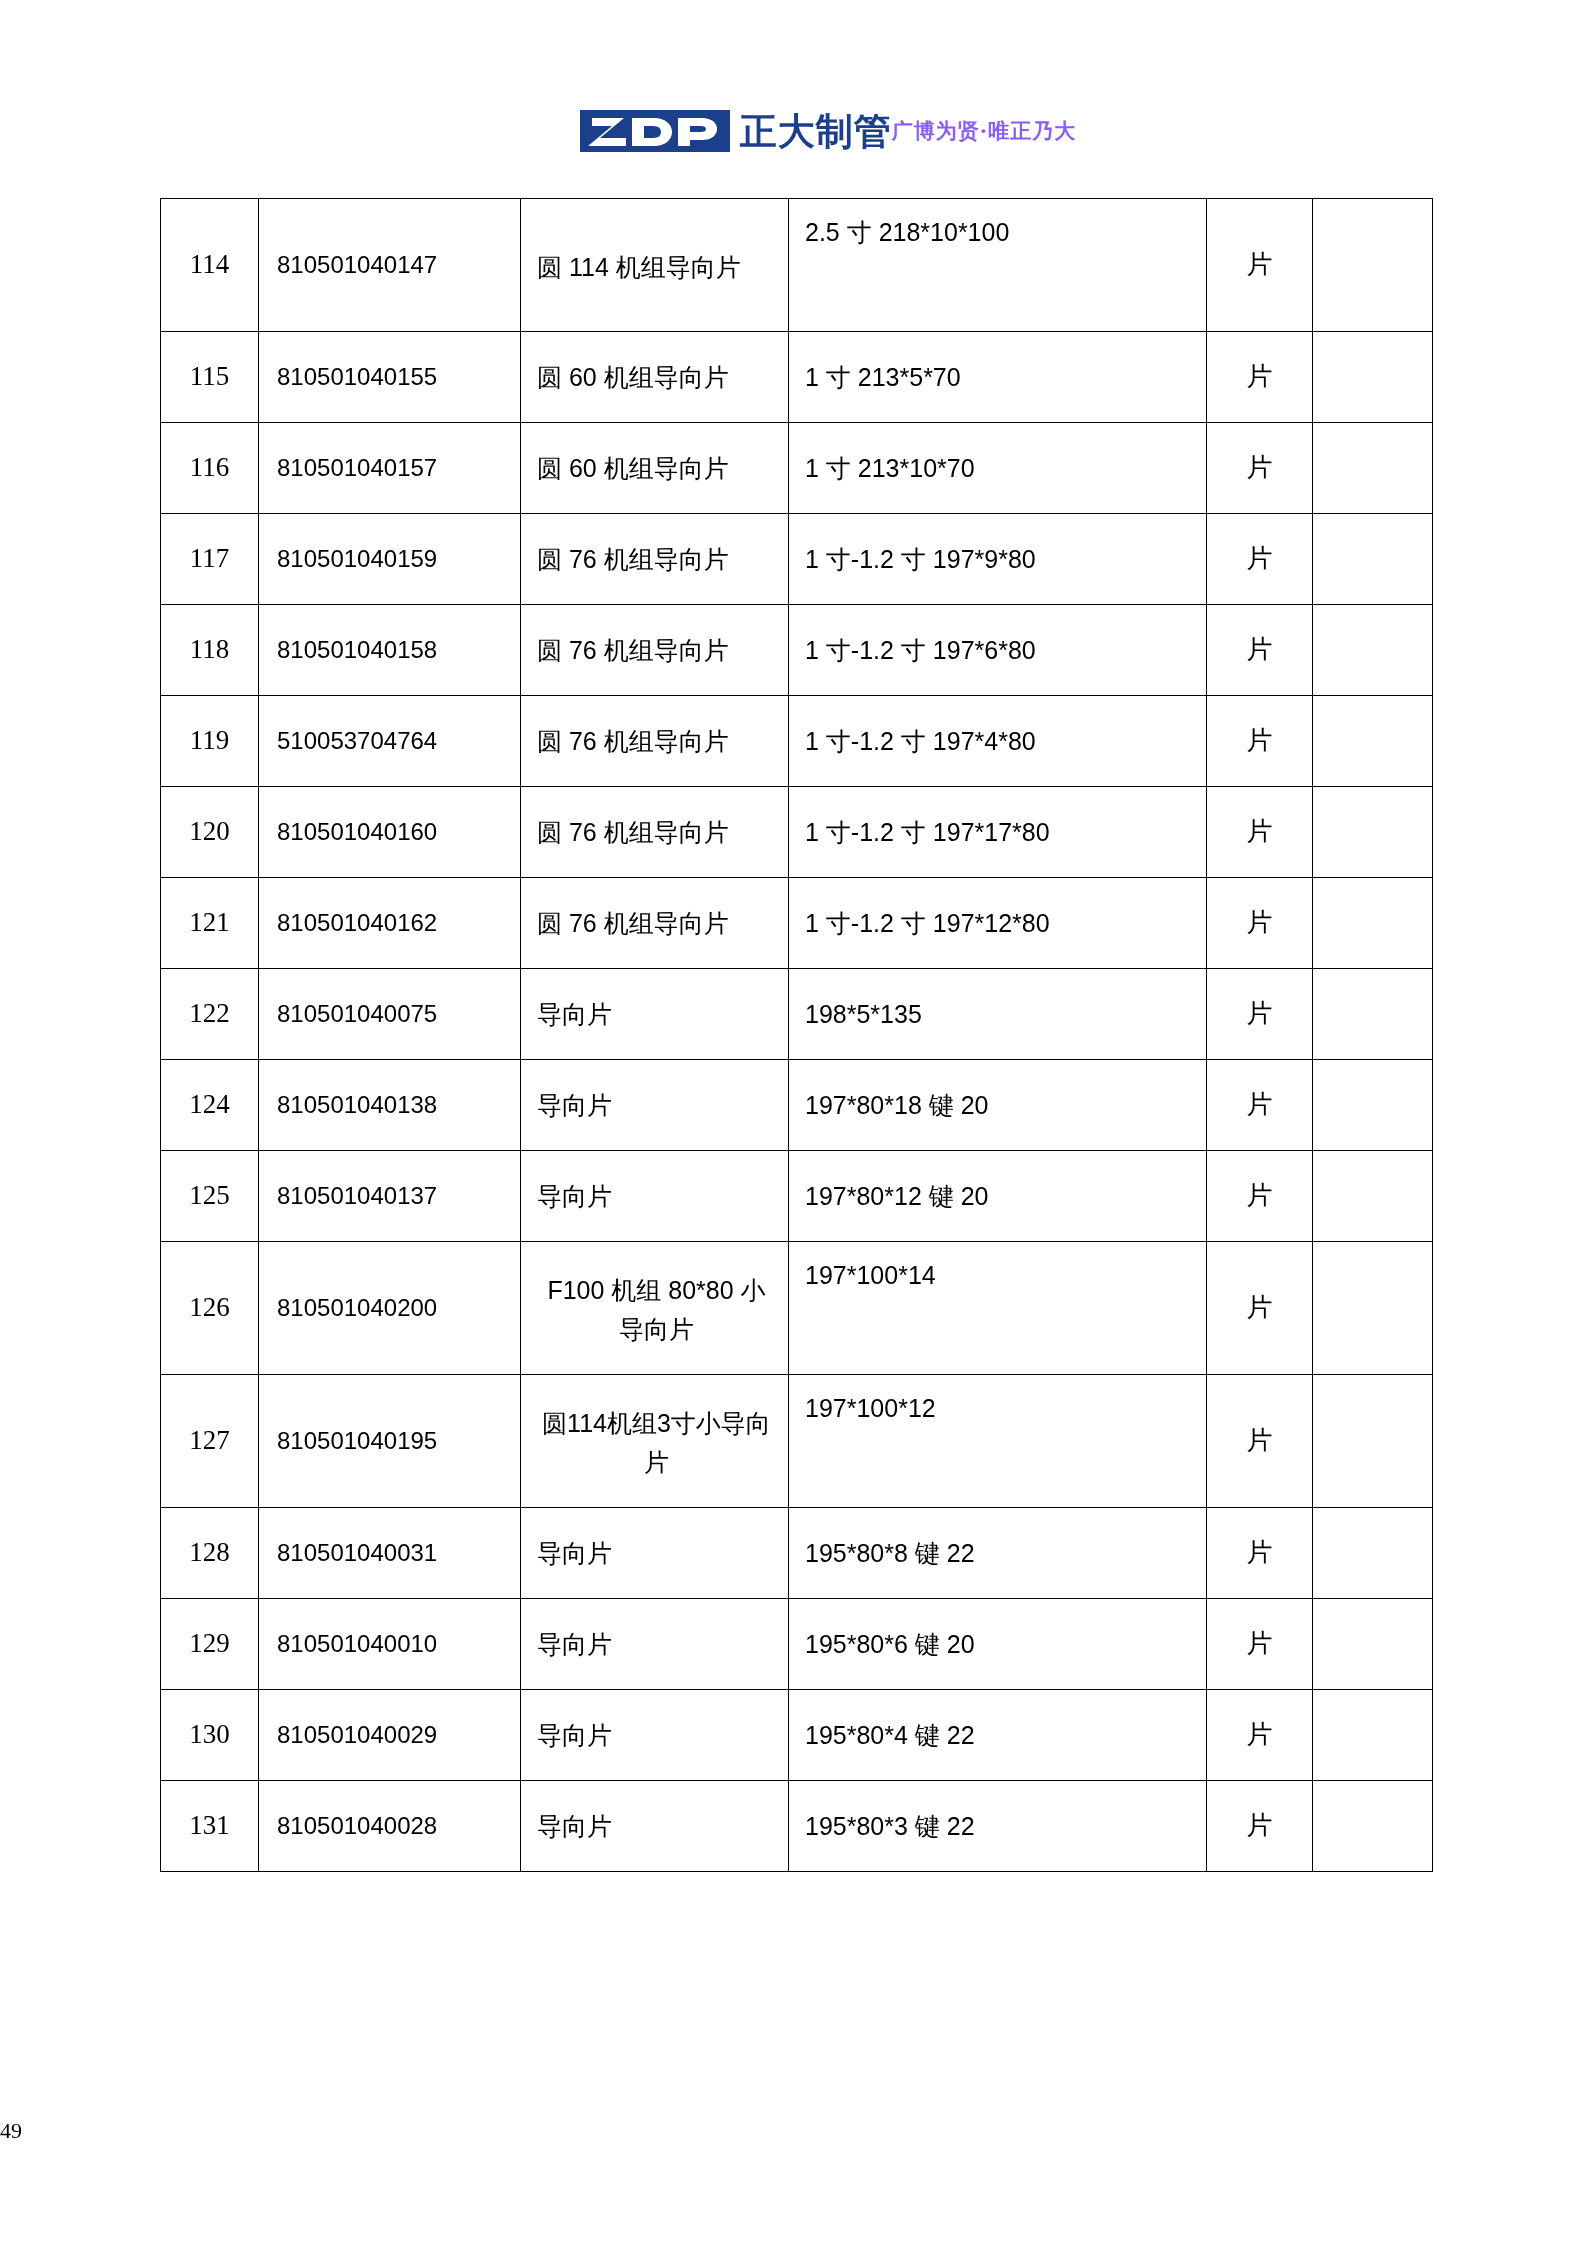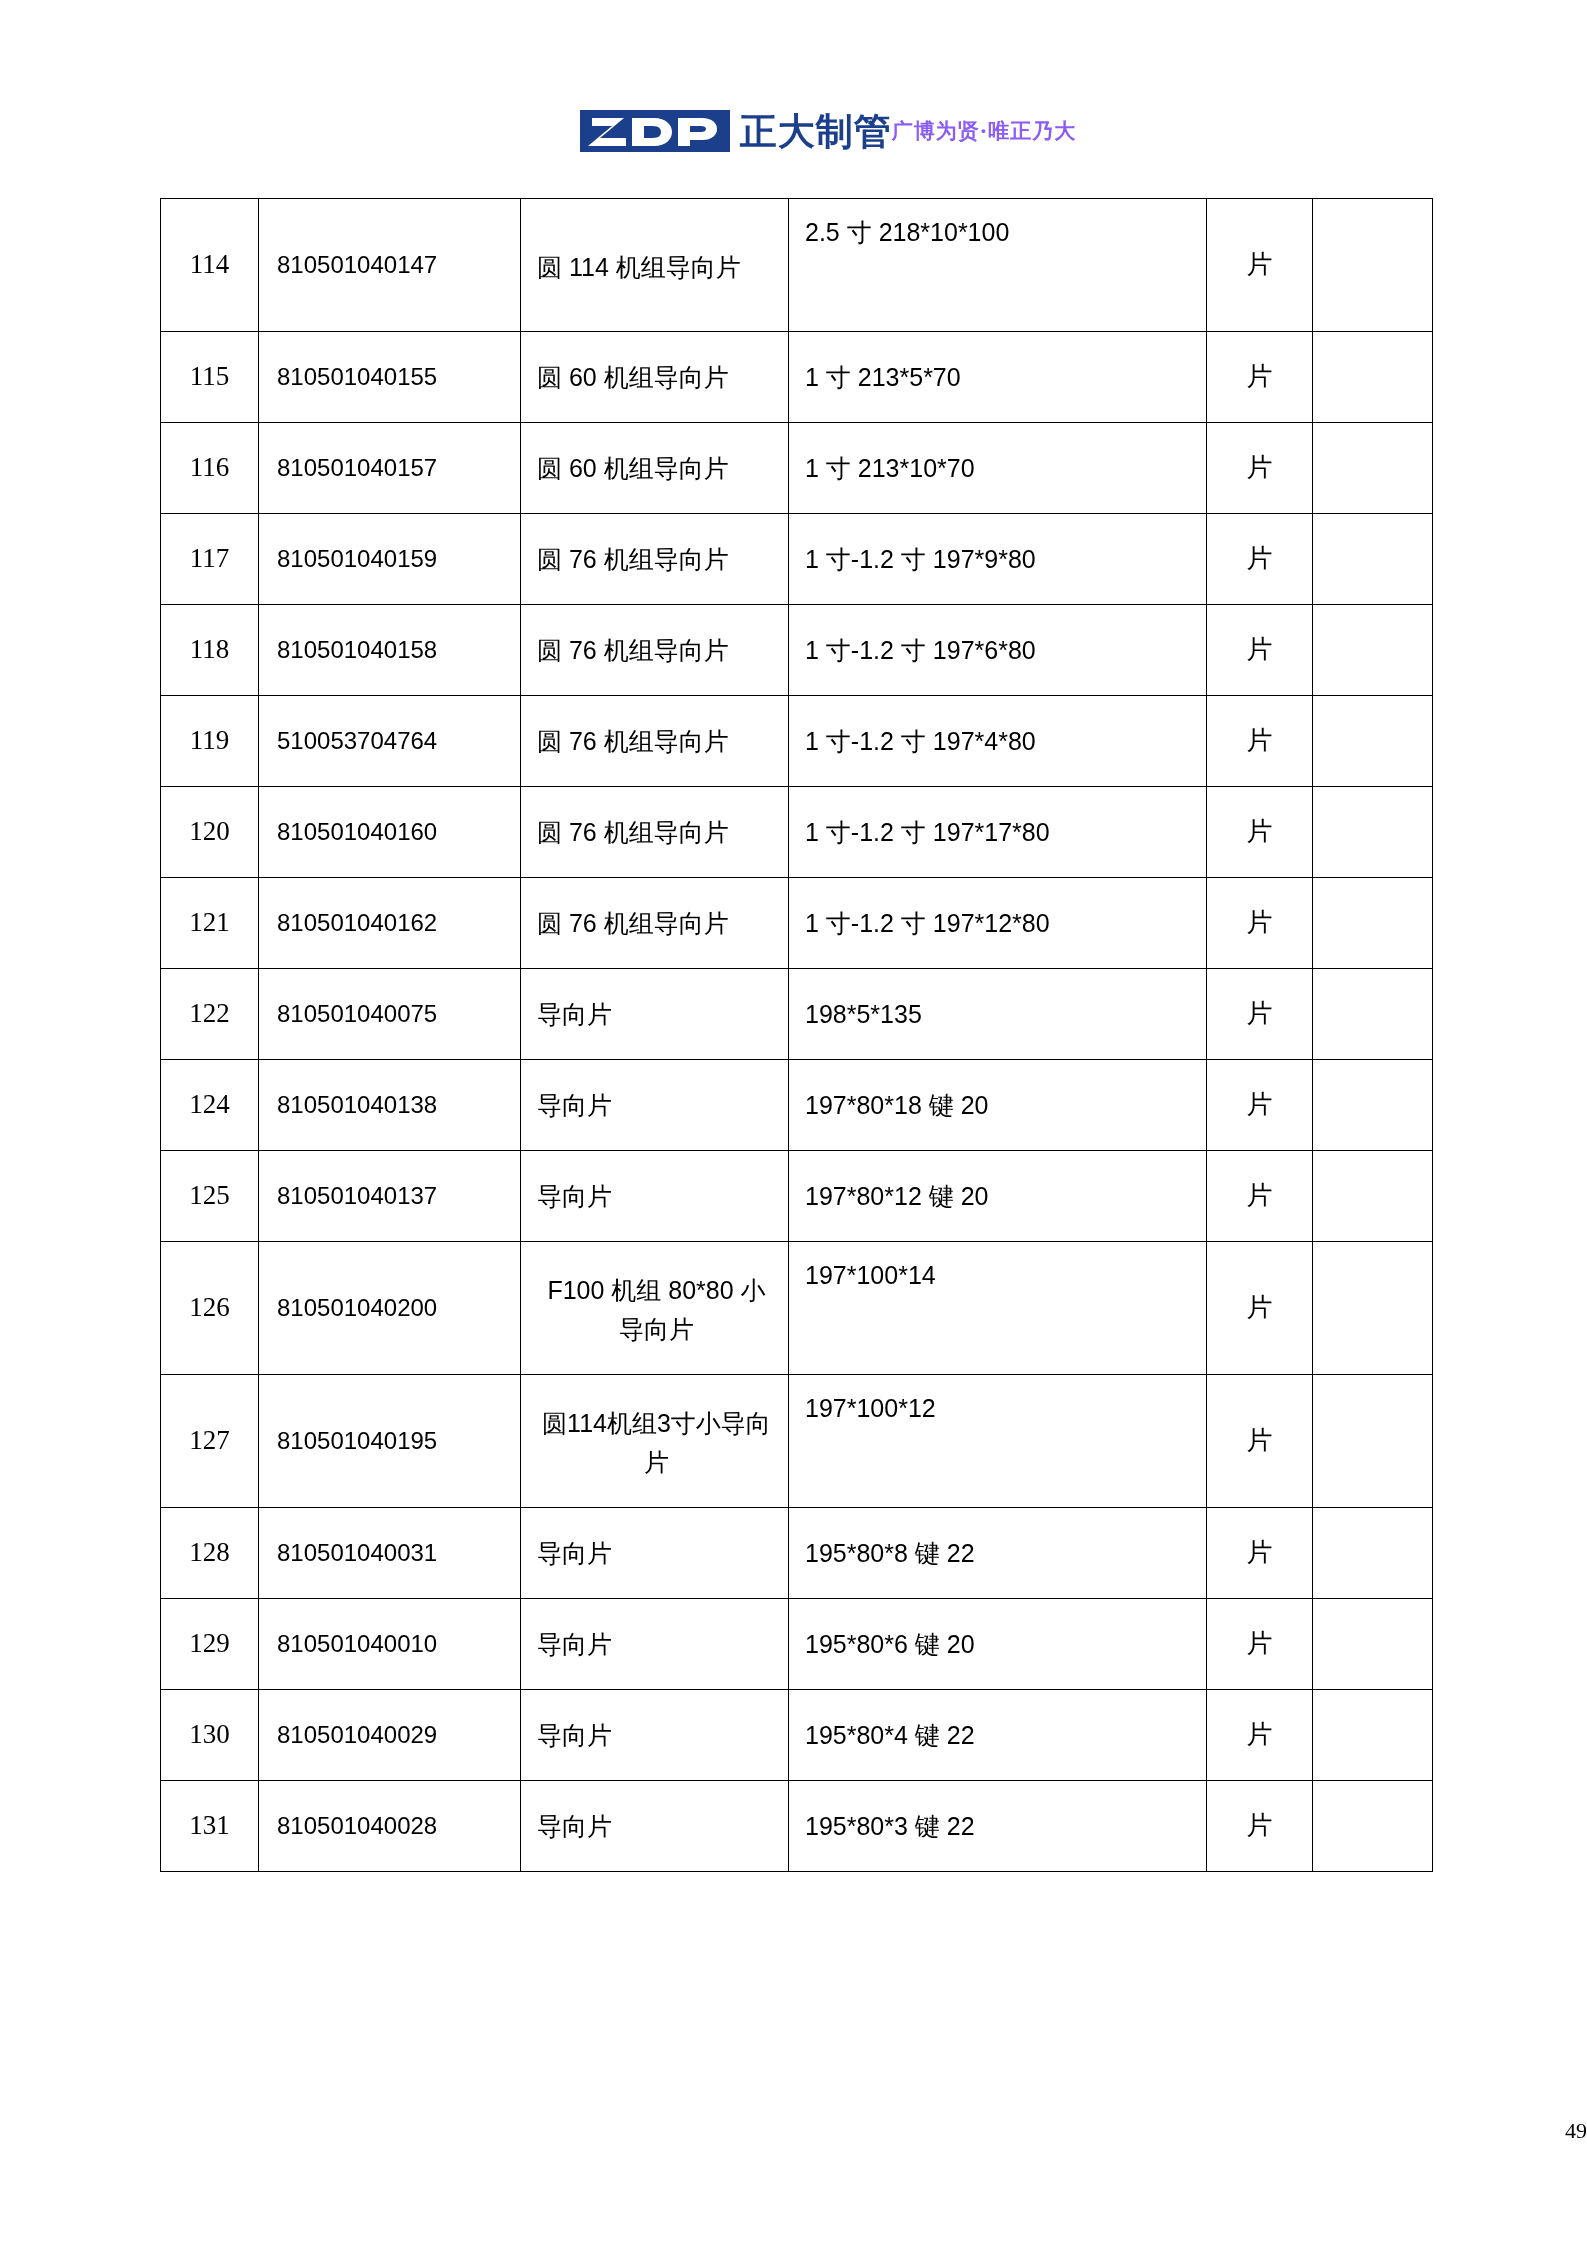--- a/index.html
+++ b/index.html
@@ -125,21 +125,21 @@
   tr.tall .cell { min-height: 132px; }
   tr.tall .cell.name,
   tr.tall .cell.spec { align-items: flex-start; padding-top: 14px; text-align: center; }
   tr.tall .cell.name { align-items: center; }
 
   .page-number {
     position: absolute;
     left: 0;
     top: 2118px;
     width: 1587px;
-    text-align: right;
+    text-align: left;
     font-family: "Liberation Serif", serif;
     font-size: 22px;
     color: #000000;
   }
 </style>
 </head>
 <body>
 
 <div class="page">
 

